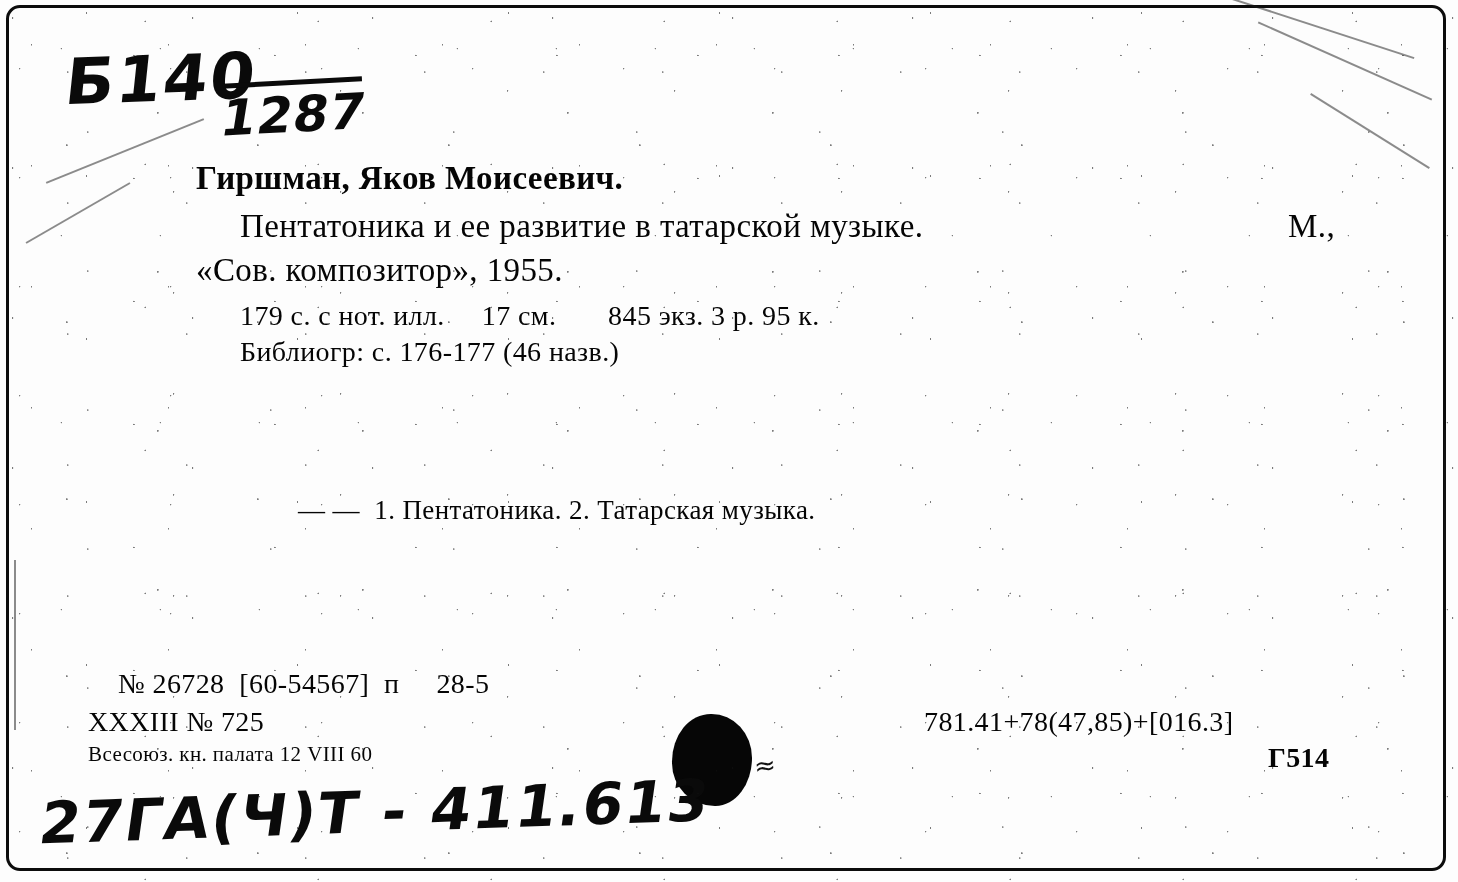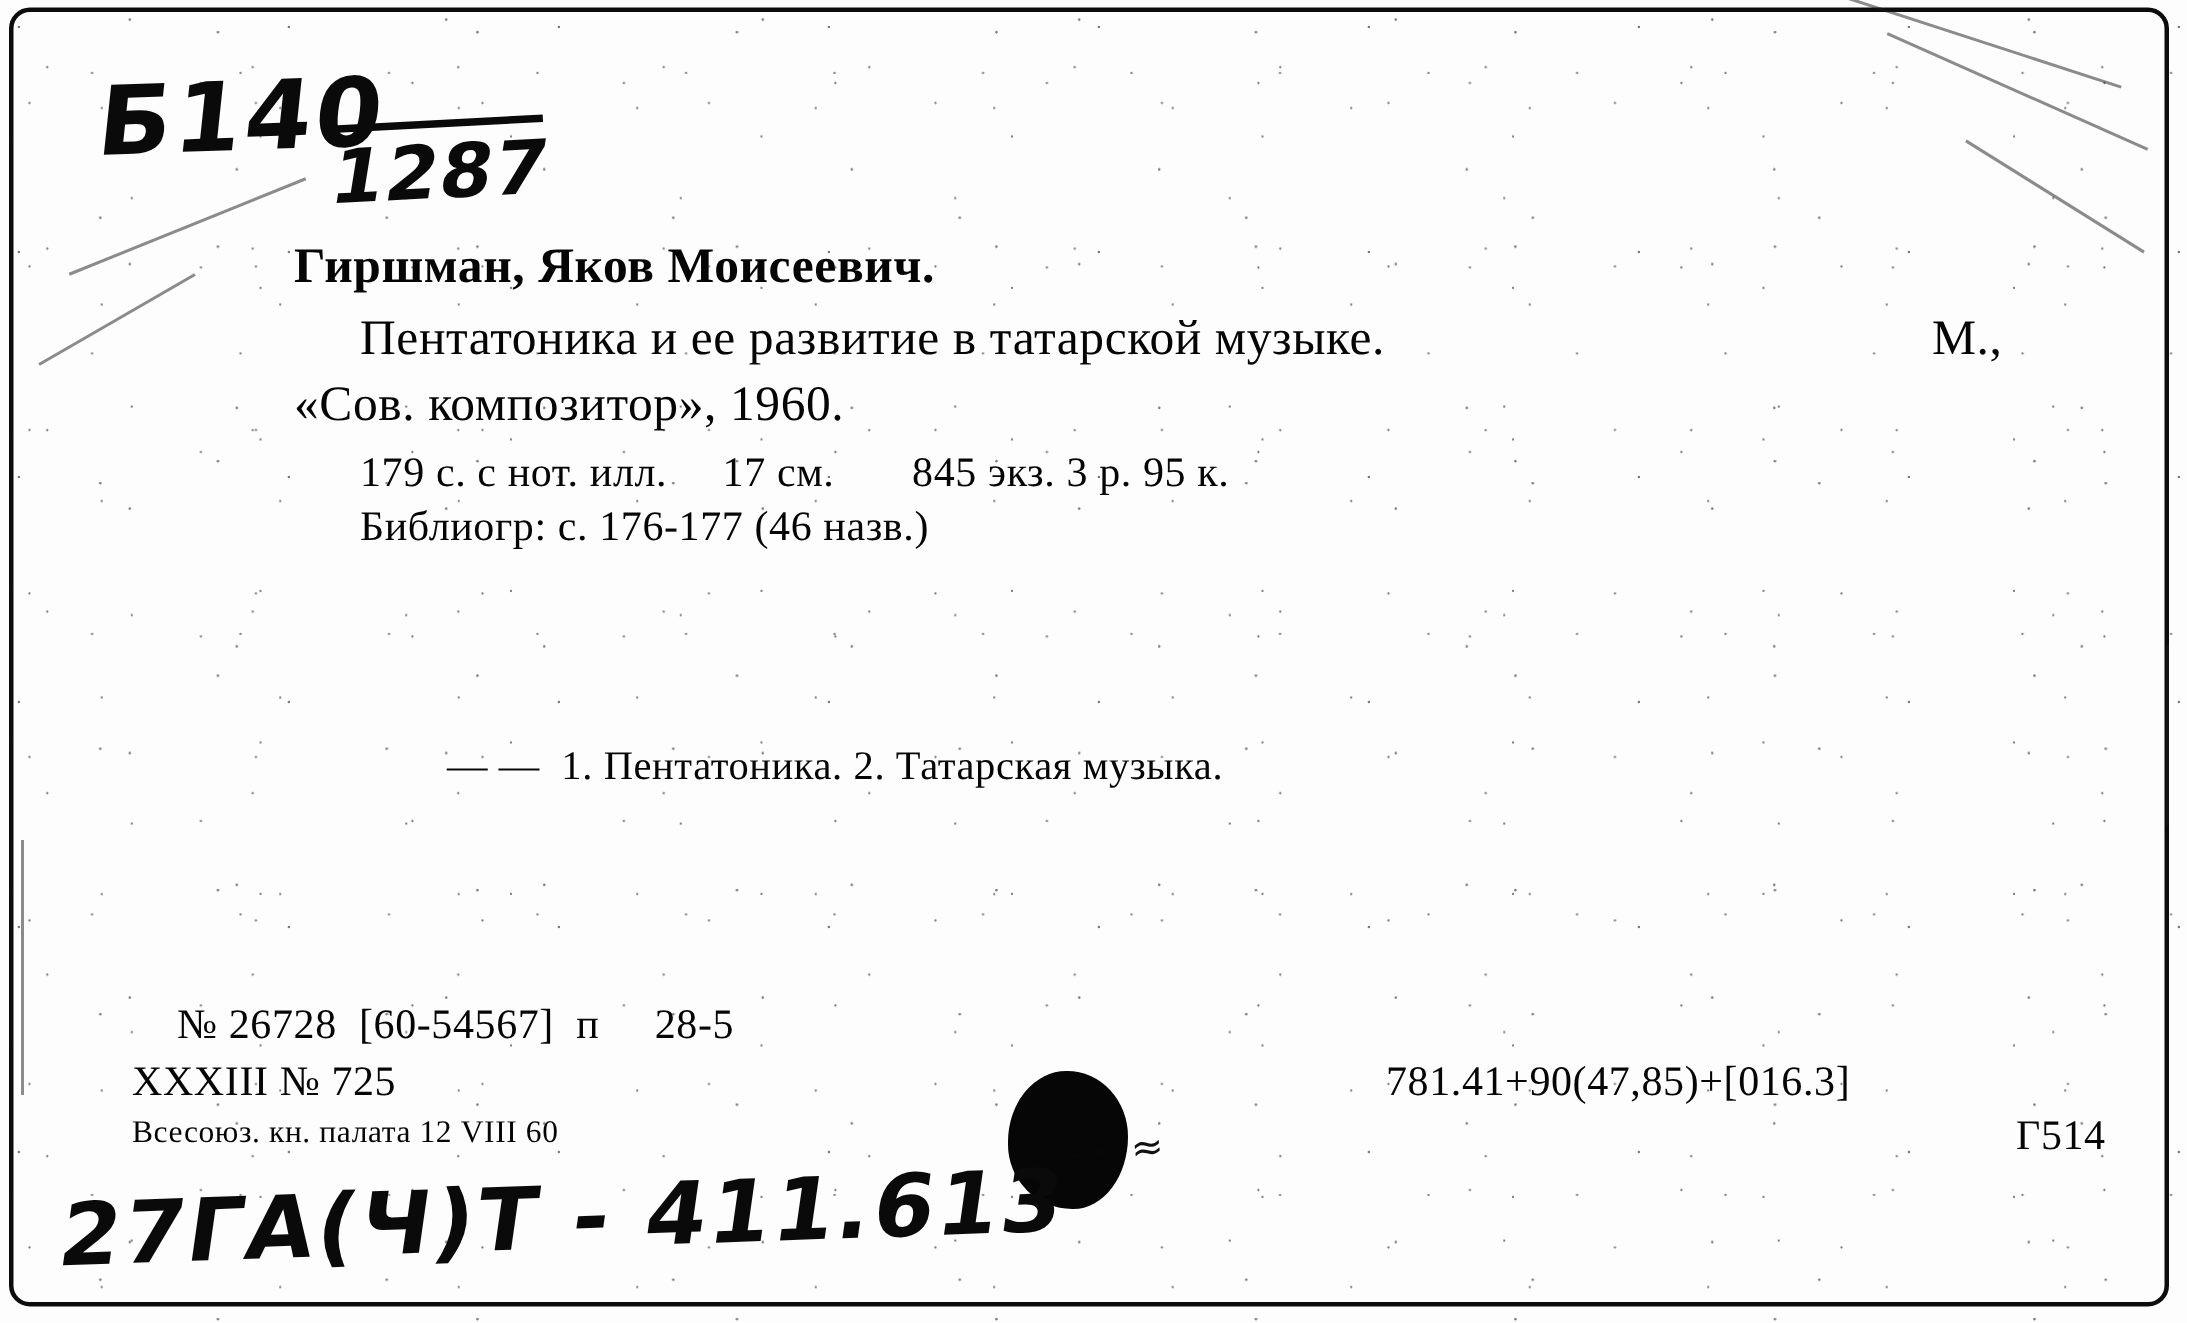--- a/index.html
+++ b/index.html
@@ -101,21 +101,21 @@
   #imprint  { left: 196px; top: 252px; font-size: 33px; }
   #collation{ left: 240px; top: 300px; font-size: 28px; }
   #biblio   { left: 240px; top: 336px; font-size: 28px; }
   #tracings { left: 250px; top: 495px; font-size: 27px; margin-left: 48px; }
 
   #reg1 { left: 82px; top: 668px; font-size: 28px; margin-left: 36px; }
   #reg2 { left: 88px; top: 706px; font-size: 28px; }
   #reg3 { left: 88px; top: 742px; font-size: 21px; }
 
   #class1 { left: 924px; top: 706px; font-size: 28px; }
-  #class2 { left: 1344px; top: 742px; font-size: 28px; font-weight: normal; text-align: right; }
+  #class2 { left: 1268px; top: 742px; font-size: 28px; font-weight: bold; text-align: right; }
 
   
   #inkblot {
     position: absolute;
     left: 672px; top: 714px;
     width: 80px; height: 92px;
     background: #060606;
     border-radius: 49% 51% 46% 54% / 52% 48% 53% 47%;
   }
   #inkblot-tail {
@@ -143,30 +143,30 @@
   <div class="scratch" style="left:14px; top:560px; width:2px; height:170px;"></div>
   <div class="scratch" style="left:1444px; top:430px; width:2px; height:120px;"></div>
 
   <div class="hand" id="hw-call">Б140</div>
   <div id="hw-rule"></div>
   <div class="hand" id="hw-num">1287</div>
 
   <div class="text" id="author">Гиршман, Яков Моисеевич.</div>
   <div class="text" id="title">Пентатоника и ее развитие в татарской музыке.</div>
   <div class="text" id="title-m">М.,</div>
-  <div class="text" id="imprint">«Сов. композитор», 1960.</div>
+  <div class="text" id="imprint">«Сов. композитор», 1955.</div>
   <div class="text" id="collation">179 с. с нот. илл.     17 см.       845 экз. 3 р. 95 к.</div>
   <div class="text" id="biblio">Библиогр: с. 176-177 (46 назв.)</div>
   <div class="text" id="tracings">— —  1. Пентатоника. 2. Татарская музыка.</div>
 
   <div class="text" id="reg1">№ 26728  [60-54567]  п     28-5</div>
   <div class="text" id="reg2">XXXIII № 725</div>
   <div class="text" id="reg3">Всесоюз. кн. палата 12 VIII 60</div>
 
-  <div class="text" id="class1">781.41+90(47,85)+[016.3]</div>
+  <div class="text" id="class1">781.41+78(47,85)+[016.3]</div>
   <div class="text" id="class2">Г514</div>
 
   <div id="inkblot"></div>
   <div id="inkblot-tail">≈</div>
 
   <div class="hand" id="hw-bottom">27ГА(Ч)Т - 411.613</div>
 
   <div id="noise"></div>
 </div>
 

